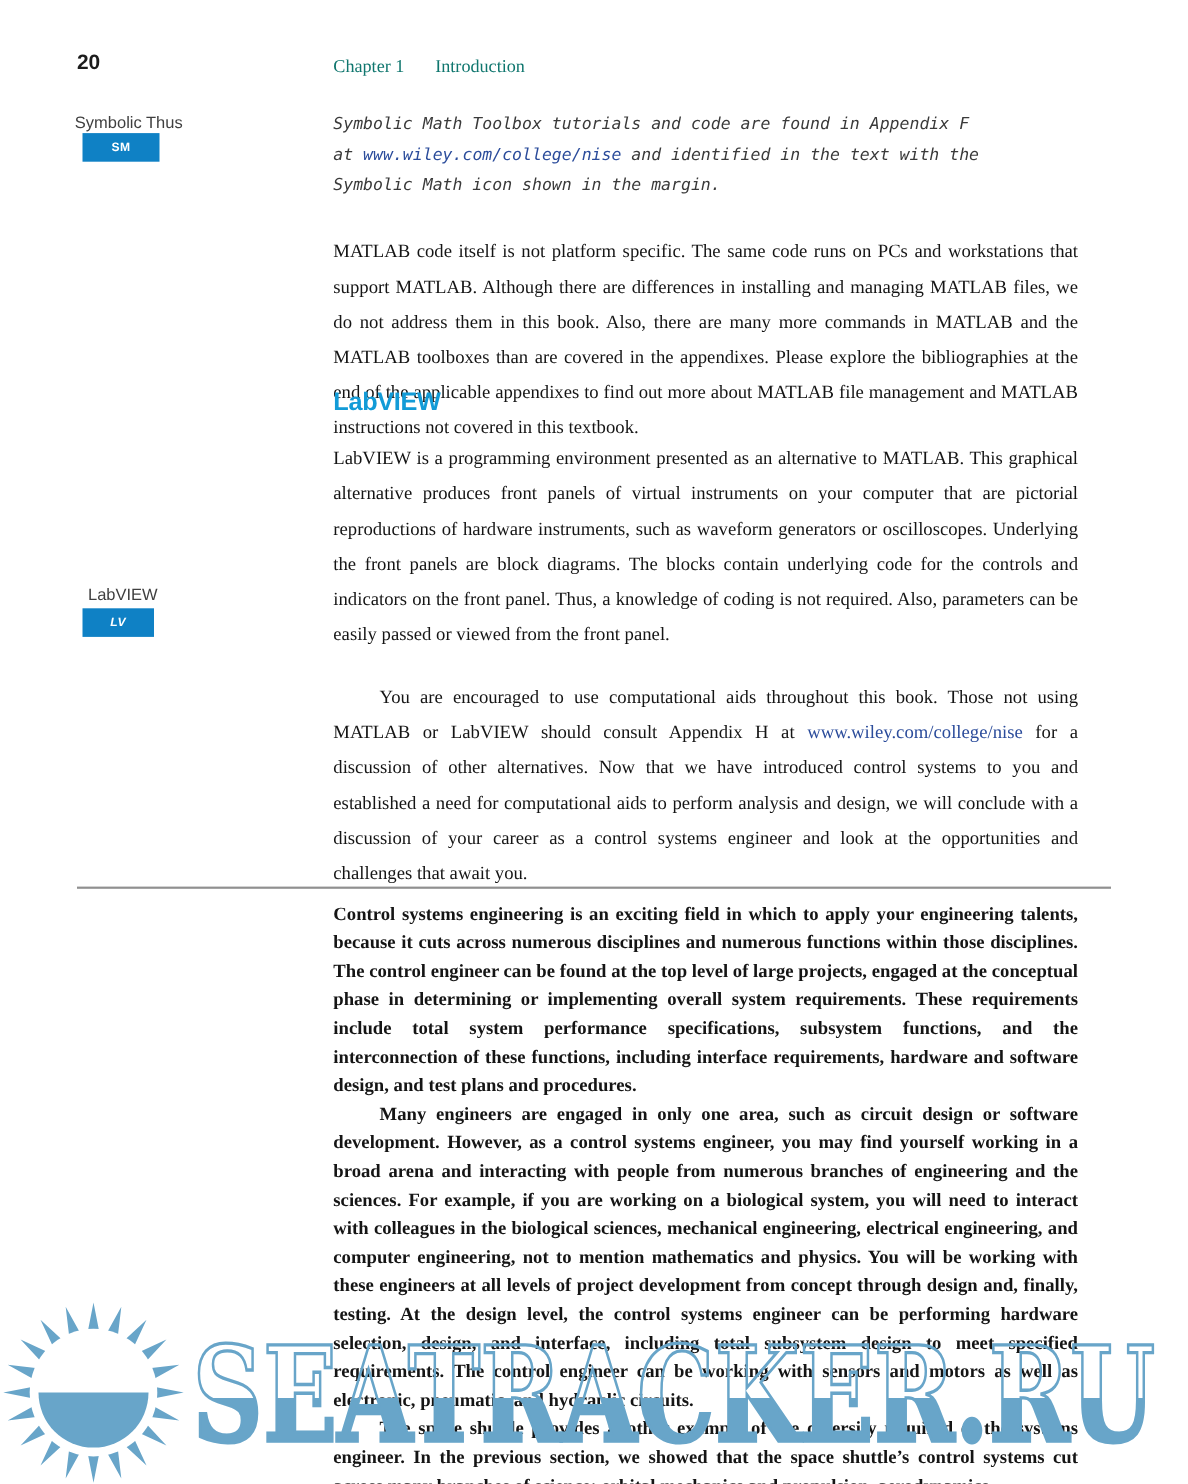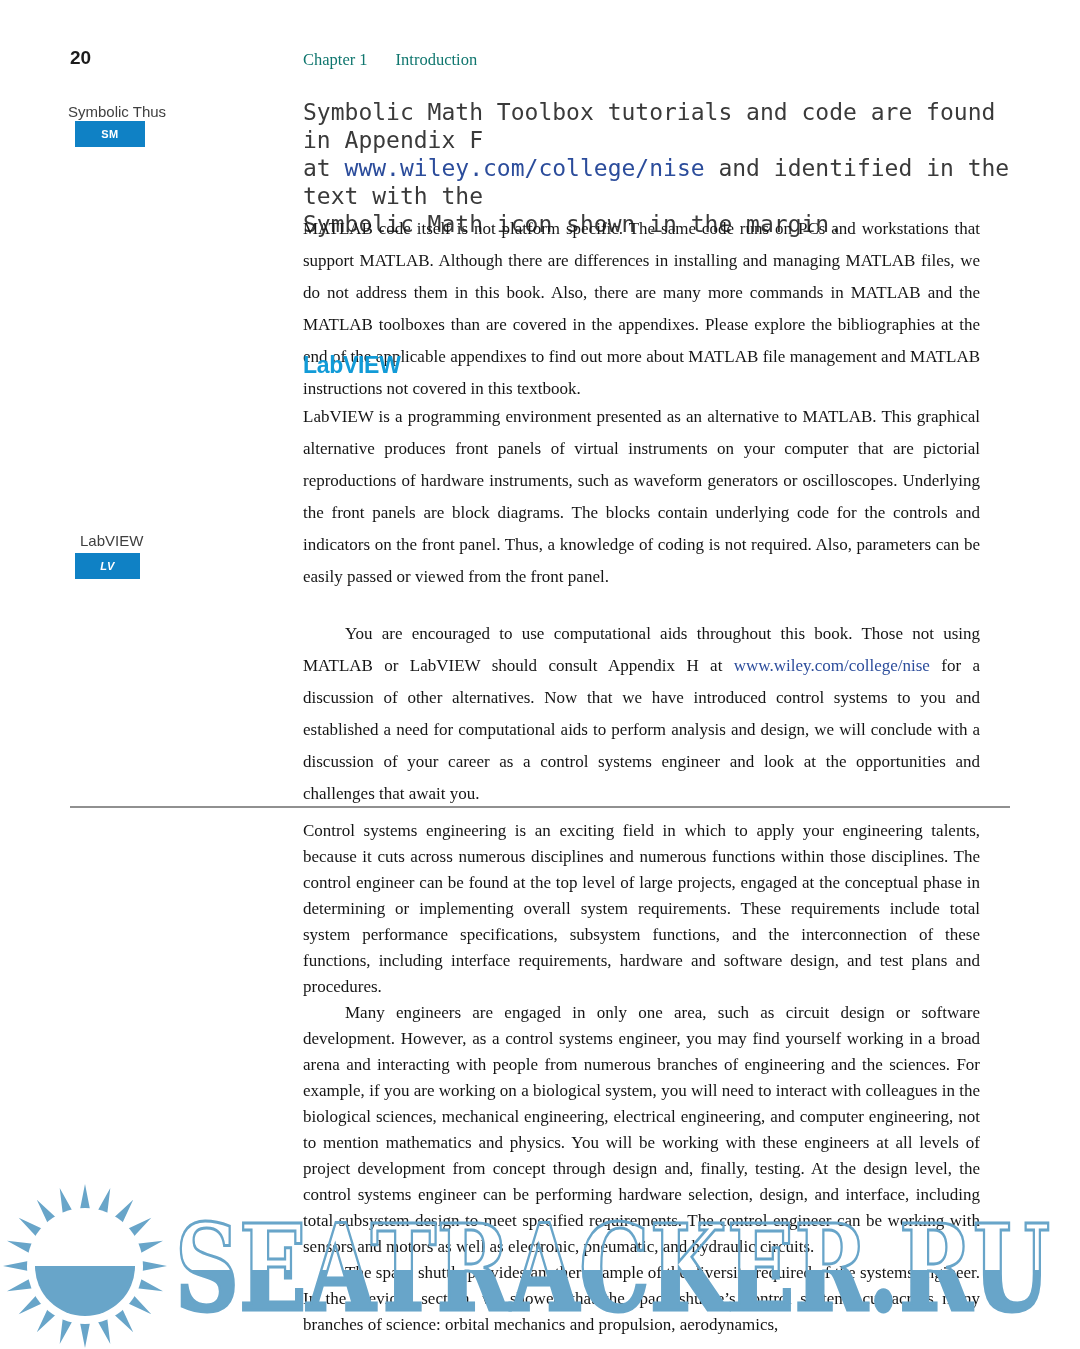--- a/index.html
+++ b/index.html
@@ -26,22 +26,23 @@
   .badge{
     position:absolute;width:70px;height:26px;
     background:var(--c_badge,#0f81c5);
     color:#ffffff;font-family:"Liberation Sans", sans-serif;font-weight:bold;font-size:11px;
     display:flex;align-items:center;justify-content:center;letter-spacing:.5px;
   }
   
   .mono-note{
     position:absolute;left:303px;width:720px;
     font-family:"DejaVu Sans Mono", monospace;
-    font-size:23px;line-height:28px;color:var(--c_mono,#3a3a3a);
+    font-size:15px;line-height:28px;color:var(--c_mono,#3a3a3a);
     white-space:pre-line;
+    font-style:italic;
   }
   .mono-note a, .serif-link{
     color:var(--c_link,#2b4c9b);text-decoration:none;cursor:pointer;
   }
   
   .serif-para{
     position:absolute;left:303px;width:677px;
     font-size:17px;line-height:32px;text-align:justify;color:#151515;
   }
   .indent{text-indent:42px;}
@@ -58,21 +59,21 @@
   }
   .section-heading .num{margin-right:18px;}
   .section-rule{
     position:absolute;left:70px;top:806px;width:940px;height:2px;
     background:var(--c_rule,#909090);
   }
   .body-column{
     position:absolute;left:303px;top:818px;width:677px;
     font-size:17px;line-height:26px;text-align:justify;color:#151515;
   }
-  .body-column p{margin:0;}
+  .body-column p{margin:0;font-weight:bold;}
   
   .watermark{
     position:absolute;left:0;top:1155px;width:1080px;height:194px;
     pointer-events:none;z-index:5;
   }
 </style>
 </head>
 <body>
 
 <div class="page">

